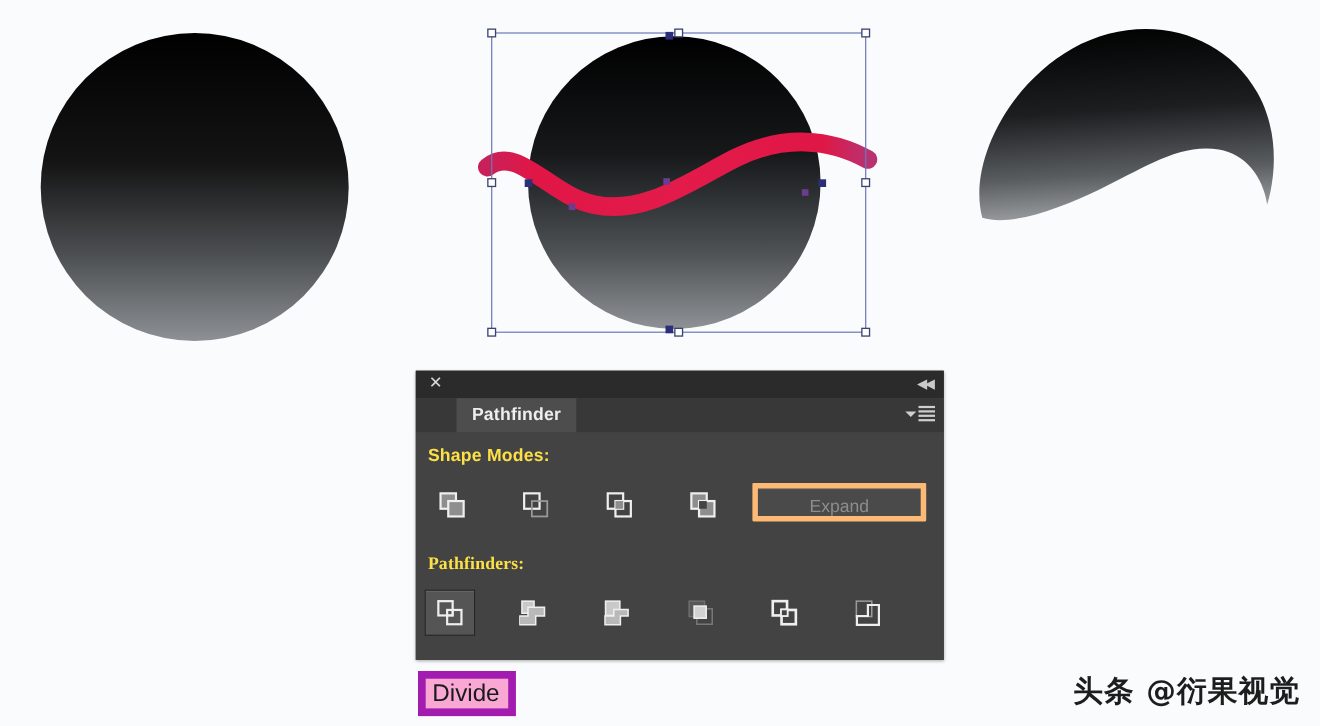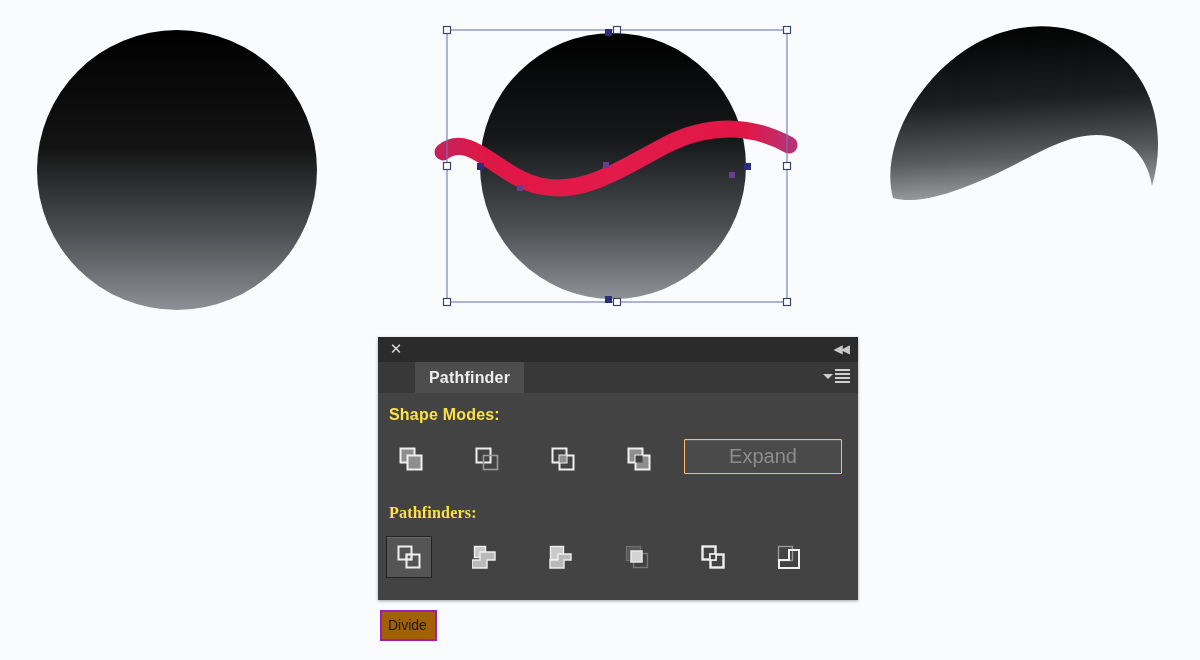--- a/index.html
+++ b/index.html
@@ -134,39 +134,39 @@
     border: 1px solid #232323;
     box-shadow: inset 0 1px 0 #6a6a6a;
   }
   .op-btn svg { display: block; }
 
   #expand-button {
     position: absolute;
     left: 306px; top: 46px;
     width: 158px; height: 35px;
     background: #4a4a4a;
-    border: 1px solid #fdba74;
+    border: 5px solid #fdba74;
     box-sizing: border-box;
     border-radius: 1px;
     color: #8d8d8d;
-    font-size: 20px;
+    font-size: 16px;
     line-height: 33px;
     text-align: center;
     box-shadow: inset 0 1px 0 #5b5b5b;
   }
 
   
   #divide-tooltip {
     position: absolute;
     left: 380px;
     top: 610px;
-    background: #a16207;
-    border: 2px solid #a21caf;
+    background: #f9a8d4;
+    border: 7px solid #a21caf;
     color: #1a1a1a;
-    font-size: 14px;
+    font-size: 22px;
     line-height: 22px;
     padding: 2px 8px 3px 6px;
   }
 
   
   #watermark {
     position: absolute;
     right: 18px;
     bottom: 14px;
     color: #1d1d1d;
@@ -368,14 +368,15 @@
             <path d="M3 16 h10 v-10 h10 v18 h-20 z" fill="none" stroke="#efefef" stroke-width="2"></path>
           </svg>
         </div>
       </div>
 
     </div>
   </div>
 
   <div id="divide-tooltip">Divide</div>
 
+  <div id="watermark">头条 @衍果视觉</div>
 
 </div>
 
 </body></html>

